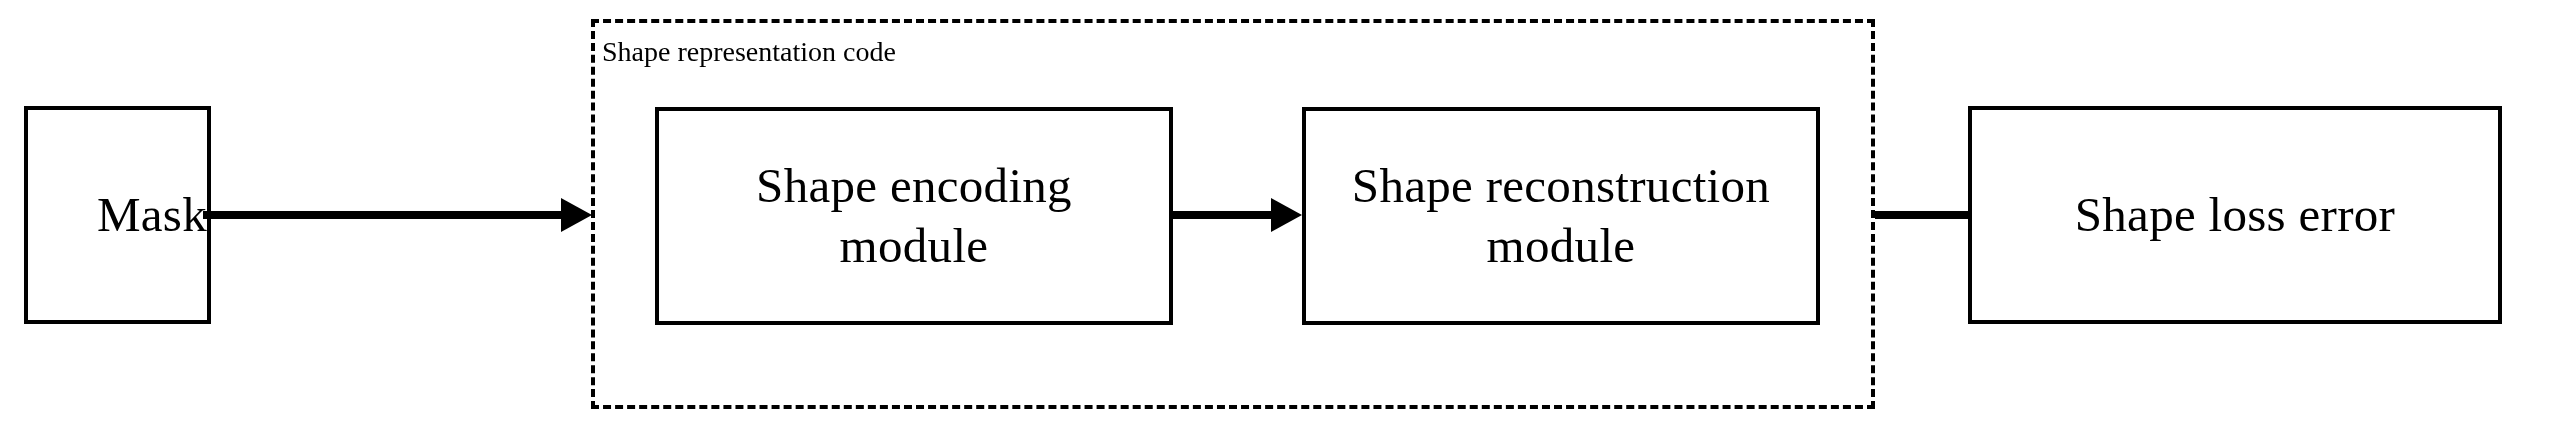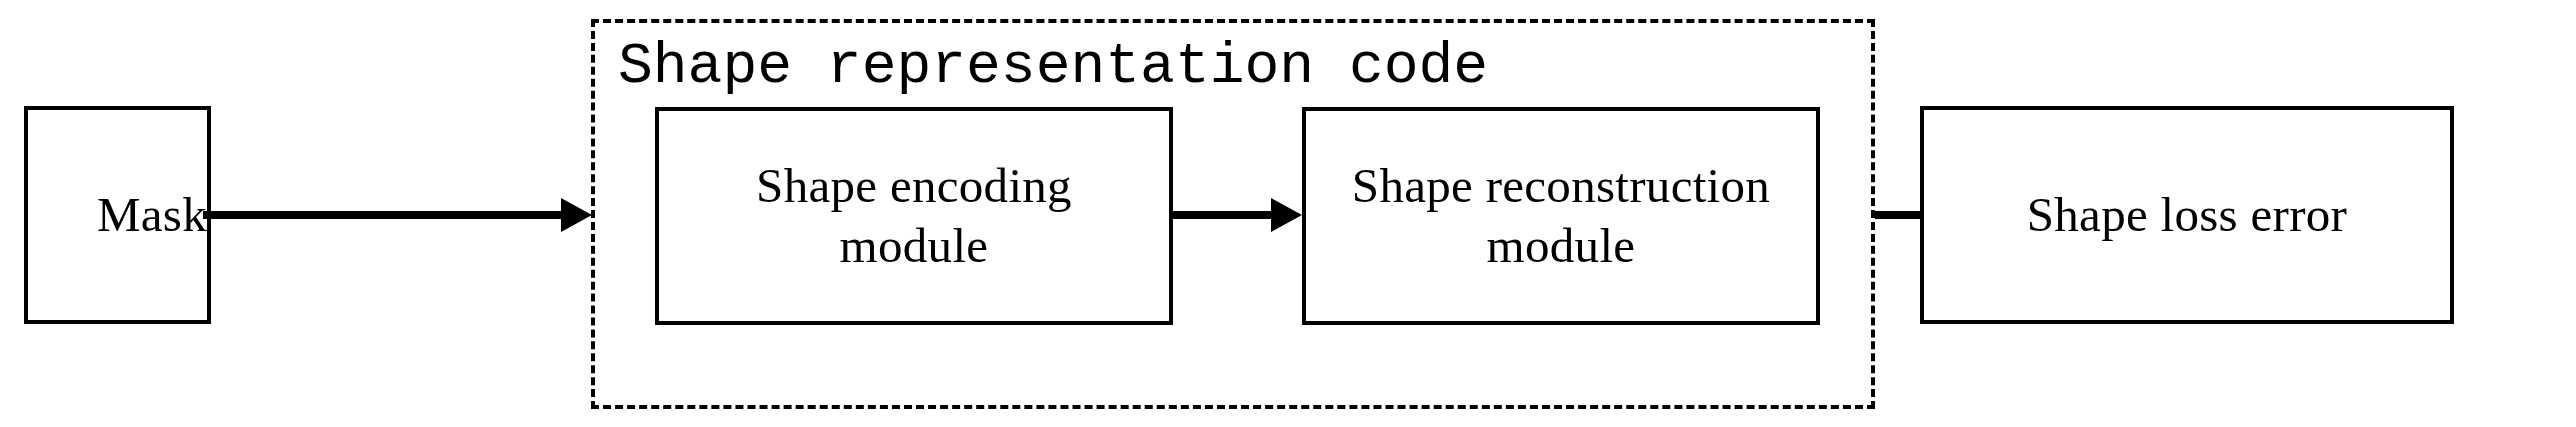--- a/index.html
+++ b/index.html
@@ -33,41 +33,40 @@
   .node-label {
     font-size: 49px;
     line-height: 1.22;
     letter-spacing: 0.3px;
     white-space: pre-line;
   }
 
   #box-mask      { left: 24px;   top: 106px; width: 187px; height: 218px; justify-content: flex-end; }
   #box-encoding  { left: 655px; top: 107px; width: 518px; height: 218px; justify-content: center; }
   #box-recon     { left: 1302px; top: 107px; width: 518px; height: 218px; }
-  #box-loss      { left: 1920px; top: 106px; width: 534px; height: 218px; }
+  #box-loss      { left: 1968px; top: 106px; width: 534px; height: 218px; }
 
   
   #group-dashed {
     position: absolute;
     left: 591px;
     top: 19px;
     width: 1284px;
     height: 390px;
     box-sizing: border-box;
     border: 4.2px dashed #000000;
     background: transparent;
   }
   #group-title {
     position: absolute;
-    left: 618px;
+    left: 602px;
     top: 38px;
-    font-size: 58px;
+    font-size: 28px;
     line-height: 1;
     white-space: nowrap;
-    font-family: Liberation Mono, monospace;
   }
 
   
   .arrow {
     position: absolute;
     height: 0;
   }
   .arrow .shaft {
     position: absolute;
     left: 0;

